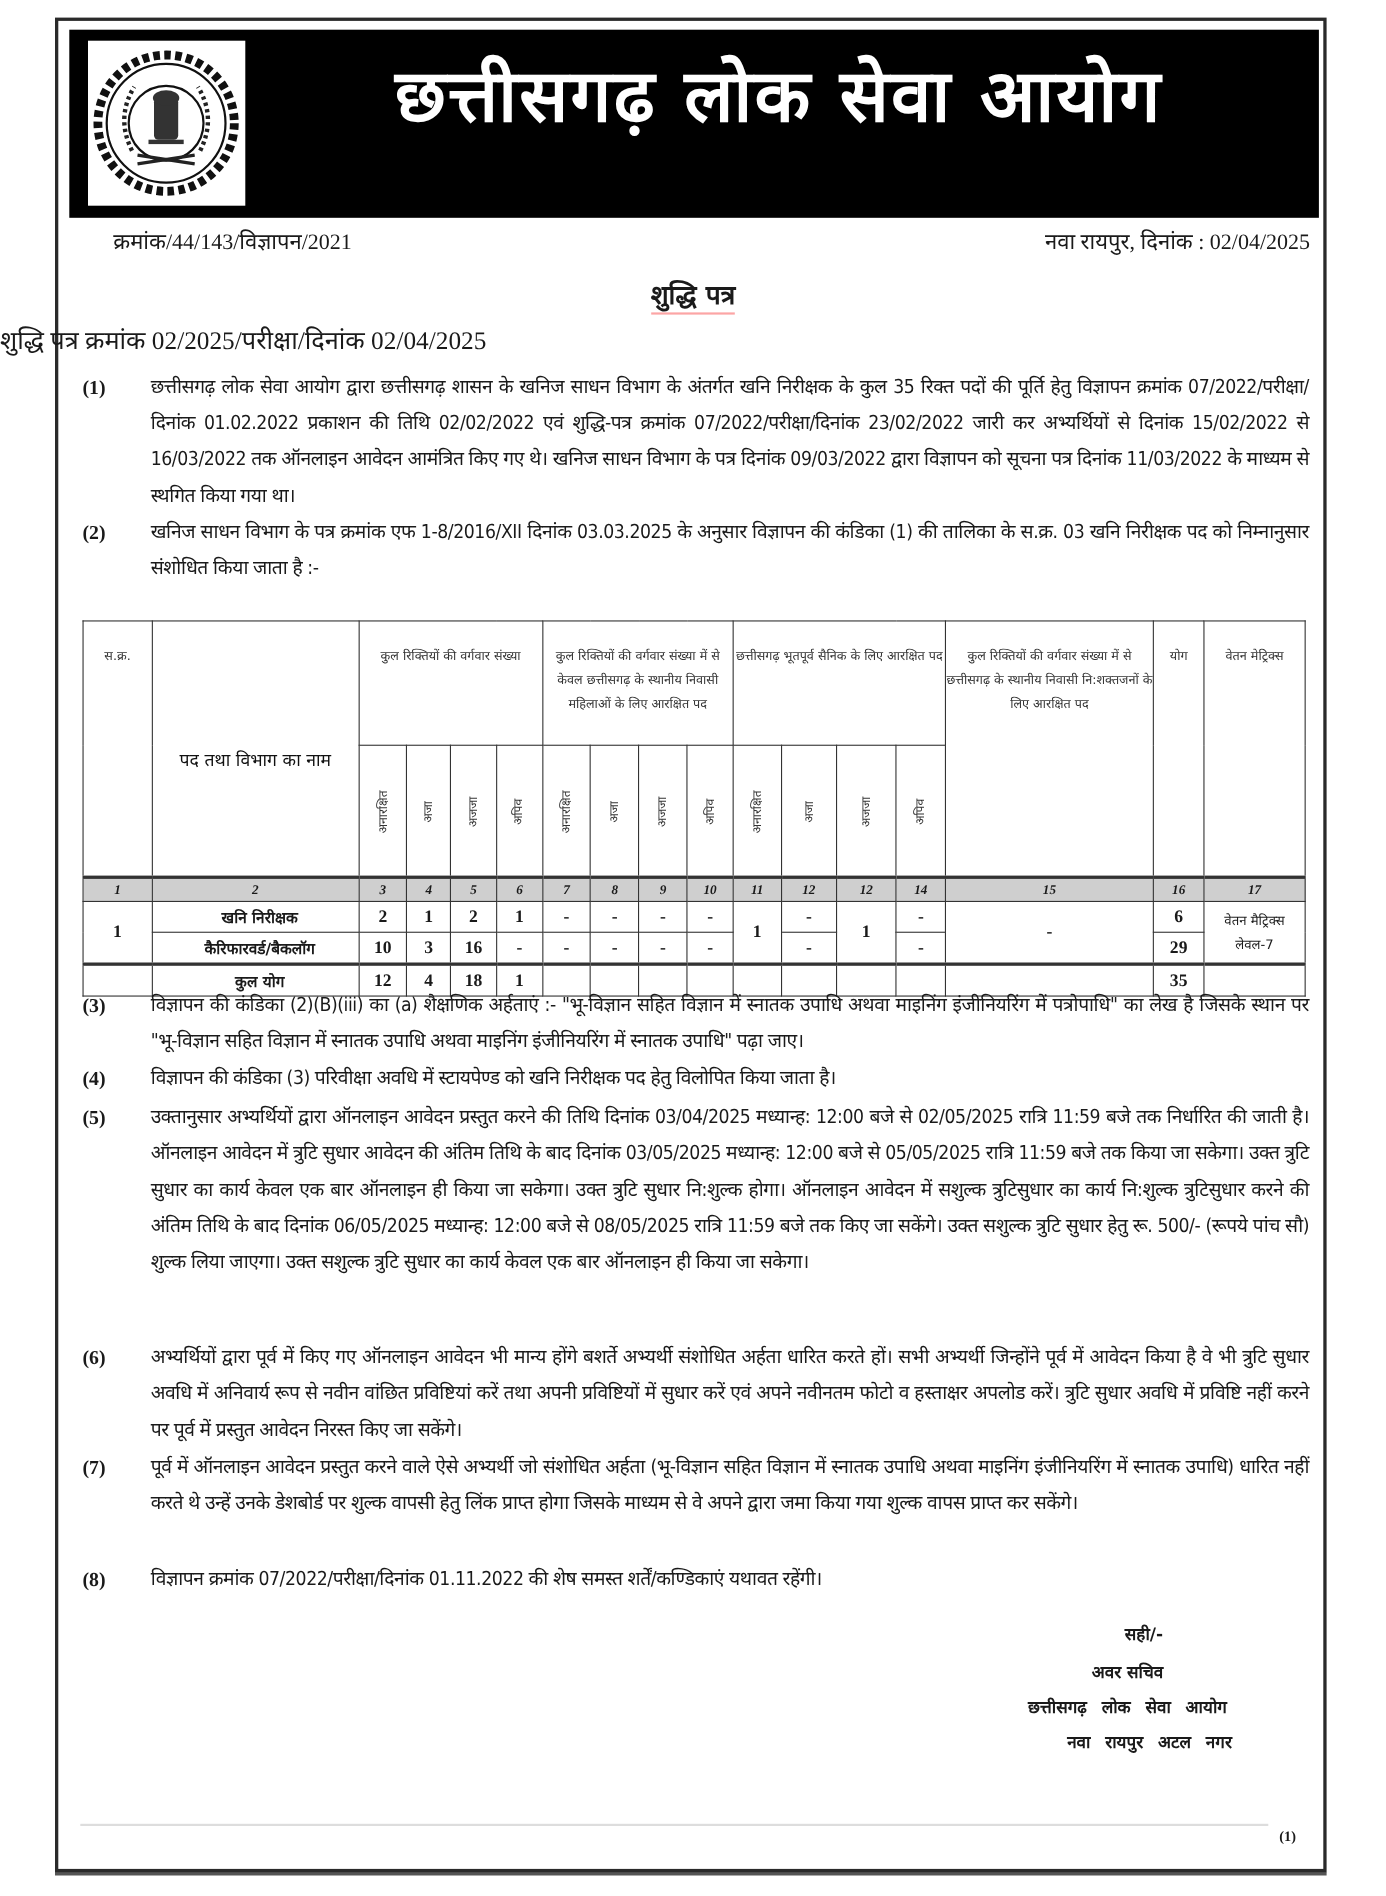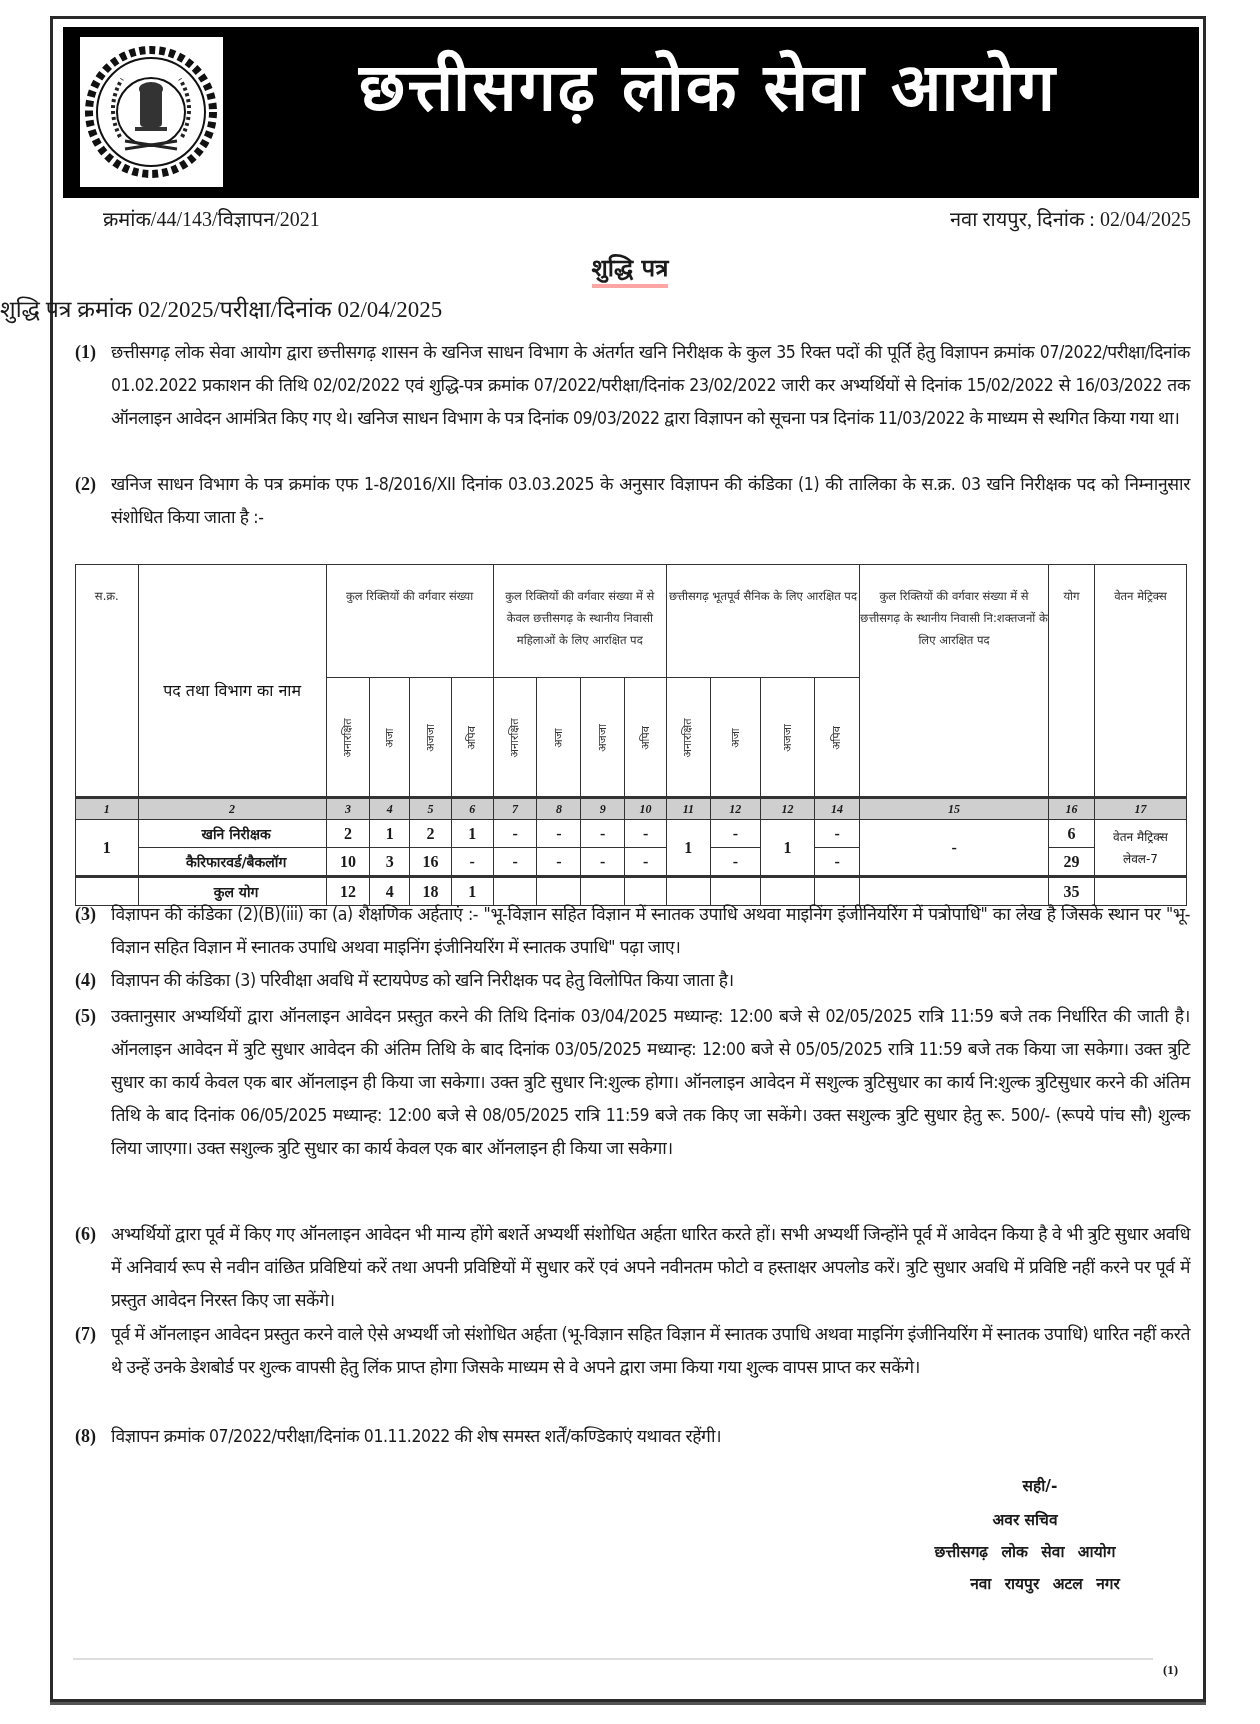--- a/index.html
+++ b/index.html
@@ -12,26 +12,26 @@
   .logo-box svg { width:143px; height:150px; }
   .header-title { position:absolute; left:195px; top:12px; width:900px; text-align:center;
          color:#fff; font-family:"DejaVu Sans",sans-serif; font-weight:bold; font-size:66px; letter-spacing:2px; }
   .header-address { position:absolute; left:350px; top:124px; width:720px; text-align:center;
          color:#fff; font-family:"DejaVu Sans",sans-serif; font-weight:bold; font-size:22px; }
   .ref-row { position:absolute; left:63px; top:205px; width:1128px; font-size:20px; }
   .ref-left { position:absolute; left:0; top:0;margin-left:40px; }
   .ref-right { position:absolute; right:0; top:0; }
   .title { position:absolute; left:0; width:1260px; top:250px; text-align:center;
            font-family:"DejaVu Sans",sans-serif; font-weight:bold; font-size:24px; }
-  .title span { border-bottom:4px solid #fca5a5; padding-bottom:2px; }
+  .title span { border-bottom:2px solid #fca5a5; padding-bottom:2px; }
   .subtitle { position:absolute; left:0; width:1200px; top:292px; text-align:left; font-size:23px; }
   .para { position:absolute; left:75px; width:1115px; font-size:17.5px; line-height:33px;
           font-family:"DejaVu Sans",sans-serif; font-stretch:condensed; }
   .para .num { position:absolute; left:0; top:0; font-family:"Liberation Serif",serif; font-weight:bold; font-size:18px; }
-  .para .txt { margin-left:36px; text-align:justify; letter-spacing:-0.4px; }
+  .para .txt { margin-left:62px; text-align:justify; letter-spacing:-0.4px; }
   table.vac { position:absolute; left:75px; top:564px; width:1112px; border-collapse:collapse;
           font-family:"DejaVu Sans",sans-serif; }
   table.vac td, table.vac th { border:1.5px solid #333; padding:0; text-align:center; vertical-align:middle; }
   table.vac th { font-weight:normal; font-size:11.5px; line-height:22px; color:#333; vertical-align:top; padding-top:20px; }
   th.vert { height:118px; vertical-align:middle !important; padding-top:0 !important; }
   th.vert span { display:inline-block; transform:rotate(-90deg); white-space:nowrap; font-size:11px; }
   tr.numrow td { background:#cfcfcf; font-family:"Liberation Serif",serif; font-style:italic; font-weight:bold; font-size:12px; height:20px; border-top:3px solid #333; }
   tr.datarow td { font-family:"Liberation Serif",serif; font-weight:bold; font-size:16px; height:27px; }
   td.name { text-align:right; padding-left:8px !important; font-family:"DejaVu Sans",sans-serif !important; font-size:14px !important; }
   td.small { font-family:"DejaVu Sans",sans-serif !important; font-weight:normal !important; font-size:12px !important; line-height:22px; }

